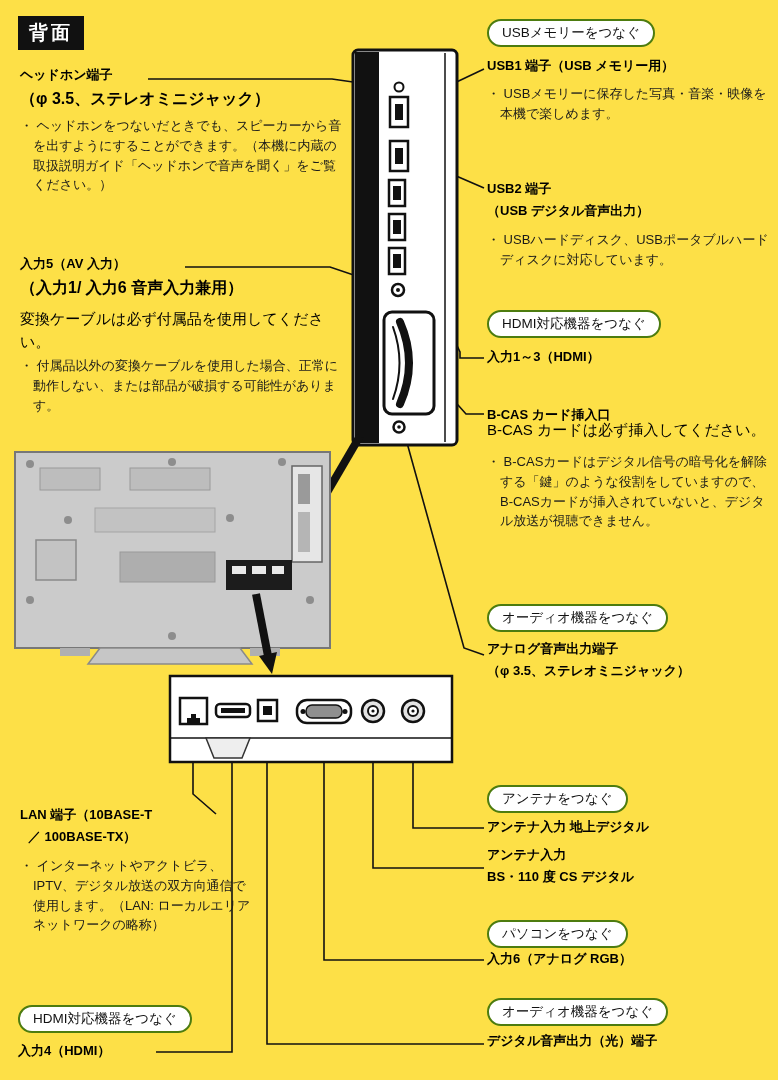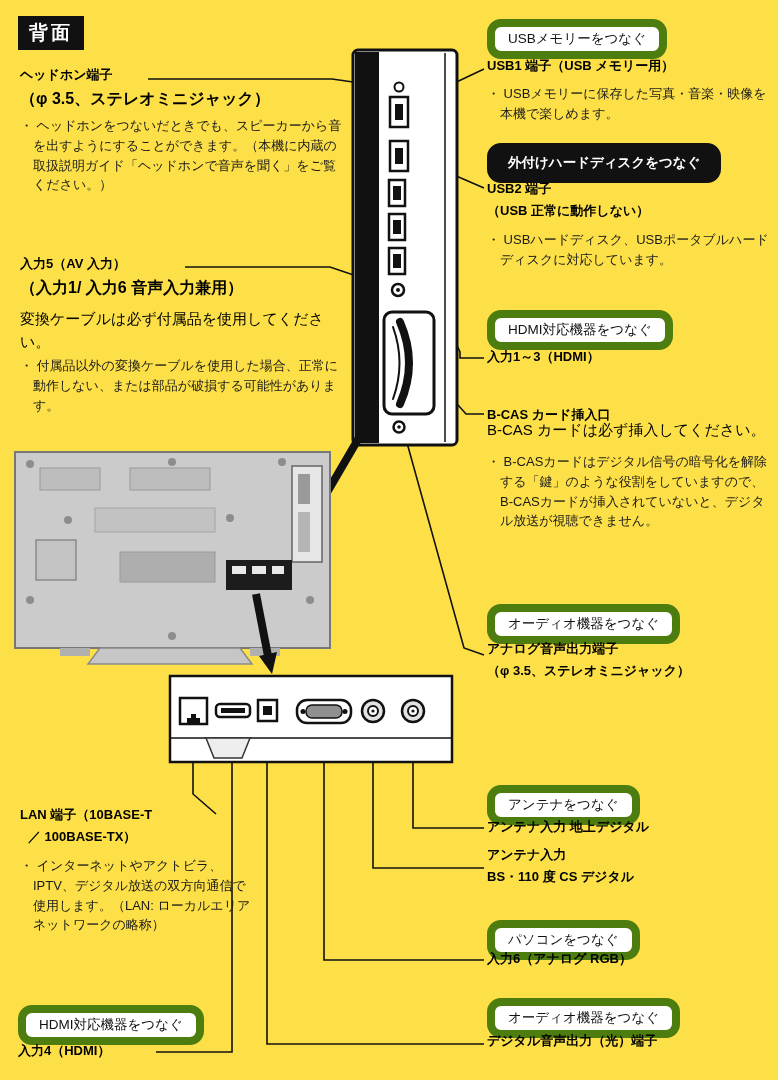--- a/index.html
+++ b/index.html
@@ -6,21 +6,21 @@
   html,body { background:#ffffff; }
   body { font-family:"Liberation Sans","DejaVu Sans",sans-serif; color:#111; }
   .page { position:relative; width:778px; height:1080px; background:#fde047; overflow:hidden; }
   .abs { position:absolute; }
   svg.layer { position:absolute; left:0; top:0; }
   .badge { background:#111; color:#fff; font-weight:bold; font-size:19px; padding:4px 11px; letter-spacing:3px; }
   .h  { font-weight:bold; font-size:13px; white-space:nowrap; color:#000; }
   .hs { font-weight:bold; font-size:16px;  white-space:nowrap; color:#000; }
   .warn { font-weight:normal; font-size:15px; line-height:1.5; color:#000; }
   .note { font-size:13px; line-height:1.52; color:#1a1a1a; padding-left:1em; text-indent:-1em; }
-  .cbox { position:absolute; border:8px solid #4d7c0f; border-radius:14px; padding:3px 13px;
+  .cbox { position:absolute; border:2px solid #4d7c0f; border-radius:14px; padding:3px 13px;
           font-size:13.5px; white-space:nowrap; background:#fff; color:#111; }
   .cbox.dark { background:#111; color:#fff; border-color:#111; font-weight:bold; }
 </style>
 </head>
 <body>
 
 <div class="page">
 
   <svg class="layer" width="778" height="1080" viewBox="0 0 778 1080">
 
@@ -156,23 +156,22 @@
 
   <div class="abs h" style="left:20px; top:255px;">入力5（AV 入力）</div>
   <div class="abs hs" style="left:20px; top:278px;">（入力1/ 入力6 音声入力兼用）</div>
   <div class="abs warn" style="left:20px; top:308px; width:324px;">変換ケーブルは必ず付属品を使用してください。</div>
   <div class="abs note" style="left:20px; top:356px; width:324px;">・ 付属品以外の変換ケーブルを使用した場合、正常に動作しない、または部品が破損する可能性があります。</div>
 
   <div class="cbox" style="left:487px; top:19px;">USBメモリーをつなぐ</div>
   <div class="abs h" style="left:487px; top:57px;">USB1 端子（USB メモリー用）</div>
   <div class="abs note" style="left:487px; top:84px; width:280px;">・ USBメモリーに保存した写真・音楽・映像を本機で楽しめます。</div>
 
-  <div class="cbox dark" style="left:487px; top:143px;">外付けハードディスクをつなぐ</div>
   <div class="abs h" style="left:487px; top:180px;">USB2 端子</div>
-  <div class="abs h" style="left:487px; top:202px;">（USB 正常に動作しない）</div>
+  <div class="abs h" style="left:487px; top:202px;">（USB デジタル音声出力）</div>
   <div class="abs note" style="left:487px; top:230px; width:284px;">・ USBハードディスク、USBポータブルハードディスクに対応しています。</div>
 
   <div class="cbox" style="left:487px; top:310px;">HDMI対応機器をつなぐ</div>
   <div class="abs h" style="left:487px; top:348px;">入力1～3（HDMI）</div>
 
   <div class="abs h" style="left:487px; top:406px;">B-CAS カード挿入口</div>
   <div class="abs warn" style="left:487px; top:419px; width:286px; font-size:15px;">B-CAS カードは必ず挿入してください。</div>
   <div class="abs note" style="left:487px; top:452px; width:286px;">・ B-CASカードはデジタル信号の暗号化を解除する「鍵」のような役割をしていますので、B-CASカードが挿入されていないと、デジタル放送が視聴できません。</div>
 
   <div class="cbox" style="left:487px; top:604px;">オーディオ機器をつなぐ</div>

